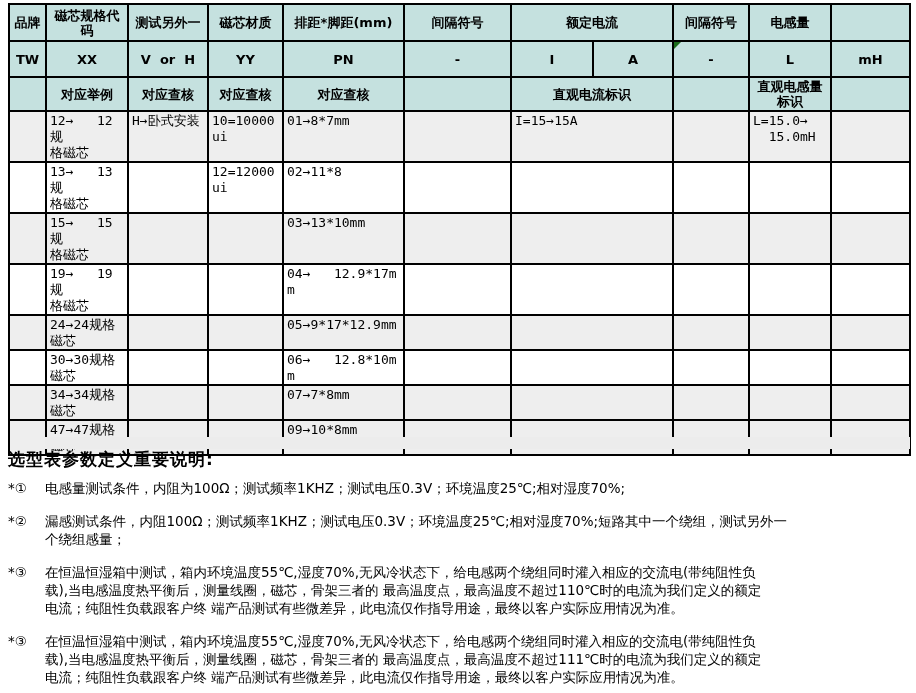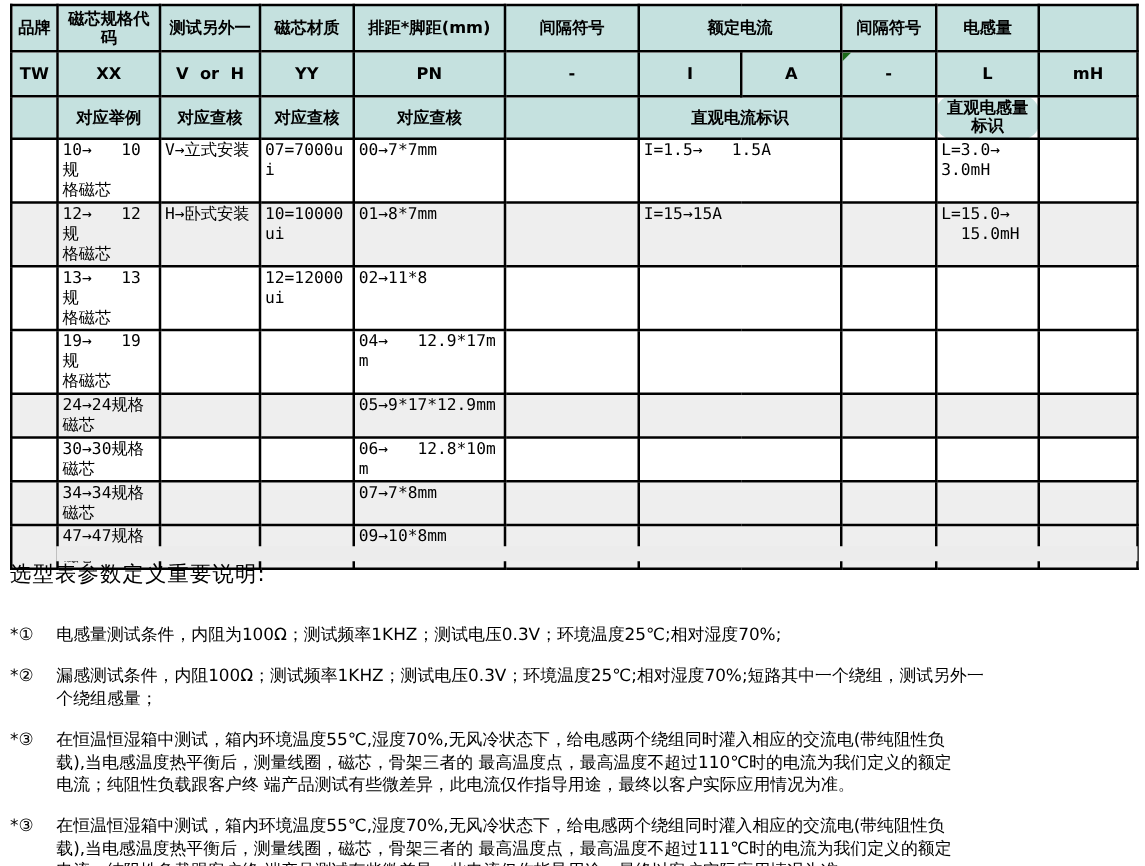--- a/index.html
+++ b/index.html
@@ -21,21 +21,21 @@
     font-size:13px;
     line-height:15px;
     text-align:center;
     vertical-align:middle;
     padding:1px 2px;
     font-family:"DejaVu Sans","Liberation Sans",sans-serif;
   }
   thead tr.h1{height:37px;}
   thead tr.h2{height:36px;}
   thead tr.h3{height:20px;}
-  thead th.va-top{vertical-align:top;line-height:15px;border-radius:12px;}
+  thead th.va-top{vertical-align:top;line-height:15px;}
   tbody td{
     background:#fff;
     font-size:13px;
     line-height:16px;
     text-align:left;
     vertical-align:top;
     padding:1px 2px 0 3px;
     font-family:"DejaVu Sans Mono","DejaVu Sans","Liberation Mono",monospace;
   }
   tbody tr{height:20px;}
@@ -47,21 +47,21 @@
     position:absolute;left:0;top:0;width:0;height:0;
     border-top:7px solid var(--comment-green,#1a6b1a);
     border-right:7px solid transparent;
   }
 
   
   .under-strip{position:absolute;left:45px;top:437px;width:865px;height:12px;background:#ececec;}
 
   
   .notes{position:absolute;left:8px;top:448px;width:900px;}
-  .notes-title{font-size:17px;font-weight:normal;margin:0 0 28px 0;letter-spacing:1px;}
+  .notes-title{font-size:17px;font-weight:bold;margin:0 0 8px 0;letter-spacing:1px;}
   .note{display:flex;margin-bottom:15px;font-size:13.5px;line-height:18px;}
   .note .marker{width:37px;flex:0 0 37px;}
   .note .txt{flex:1;white-space:pre-wrap;}
 </style>
 </head>
 <body>
 
 <div class="sheet">
 
   <table class="spec">
@@ -113,34 +113,20 @@
         <th>对应查核</th>
         <th></th>
         <th colspan="2">直观电流标识</th>
         <th></th>
         <th class="va-top">直观电感量
 标识</th>
         <th></th>
       </tr>
     </thead>
     <tbody>
-      <tr>
-        <td></td>
-        <td>10→   10规
-格磁芯</td>
-        <td>V→立式安装</td>
-        <td>07=7000ui</td>
-        <td>00→7*7mm</td>
-        <td></td>
-        <td colspan="2">I=1.5→   1.5A</td>
-        <td></td>
-        <td>L=3.0→
-3.0mH</td>
-        <td></td>
-      </tr>
       <tr class="alt">
         <td></td>
         <td>12→   12规
 格磁芯</td>
         <td>H→卧式安装</td>
         <td>10=10000ui</td>
         <td>01→8*7mm</td>
         <td></td>
         <td colspan="2">I=15→15A</td>
         <td></td>
@@ -148,20 +134,33 @@
   15.0mH</td>
         <td></td>
       </tr>
       <tr>
         <td></td>
         <td>13→   13规
 格磁芯</td>
         <td></td>
         <td>12=12000ui</td>
         <td>02→11*8</td>
+        <td></td>
+        <td colspan="2"></td>
+        <td></td>
+        <td></td>
+        <td></td>
+      </tr>
+      <tr class="alt">
+        <td></td>
+        <td>15→   15规
+格磁芯</td>
+        <td></td>
+        <td></td>
+        <td>03→13*10mm</td>
         <td></td>
         <td colspan="2"></td>
         <td></td>
         <td></td>
         <td></td>
       </tr>
       <tr>
         <td></td>
         <td>19→   19规
 格磁芯</td>

